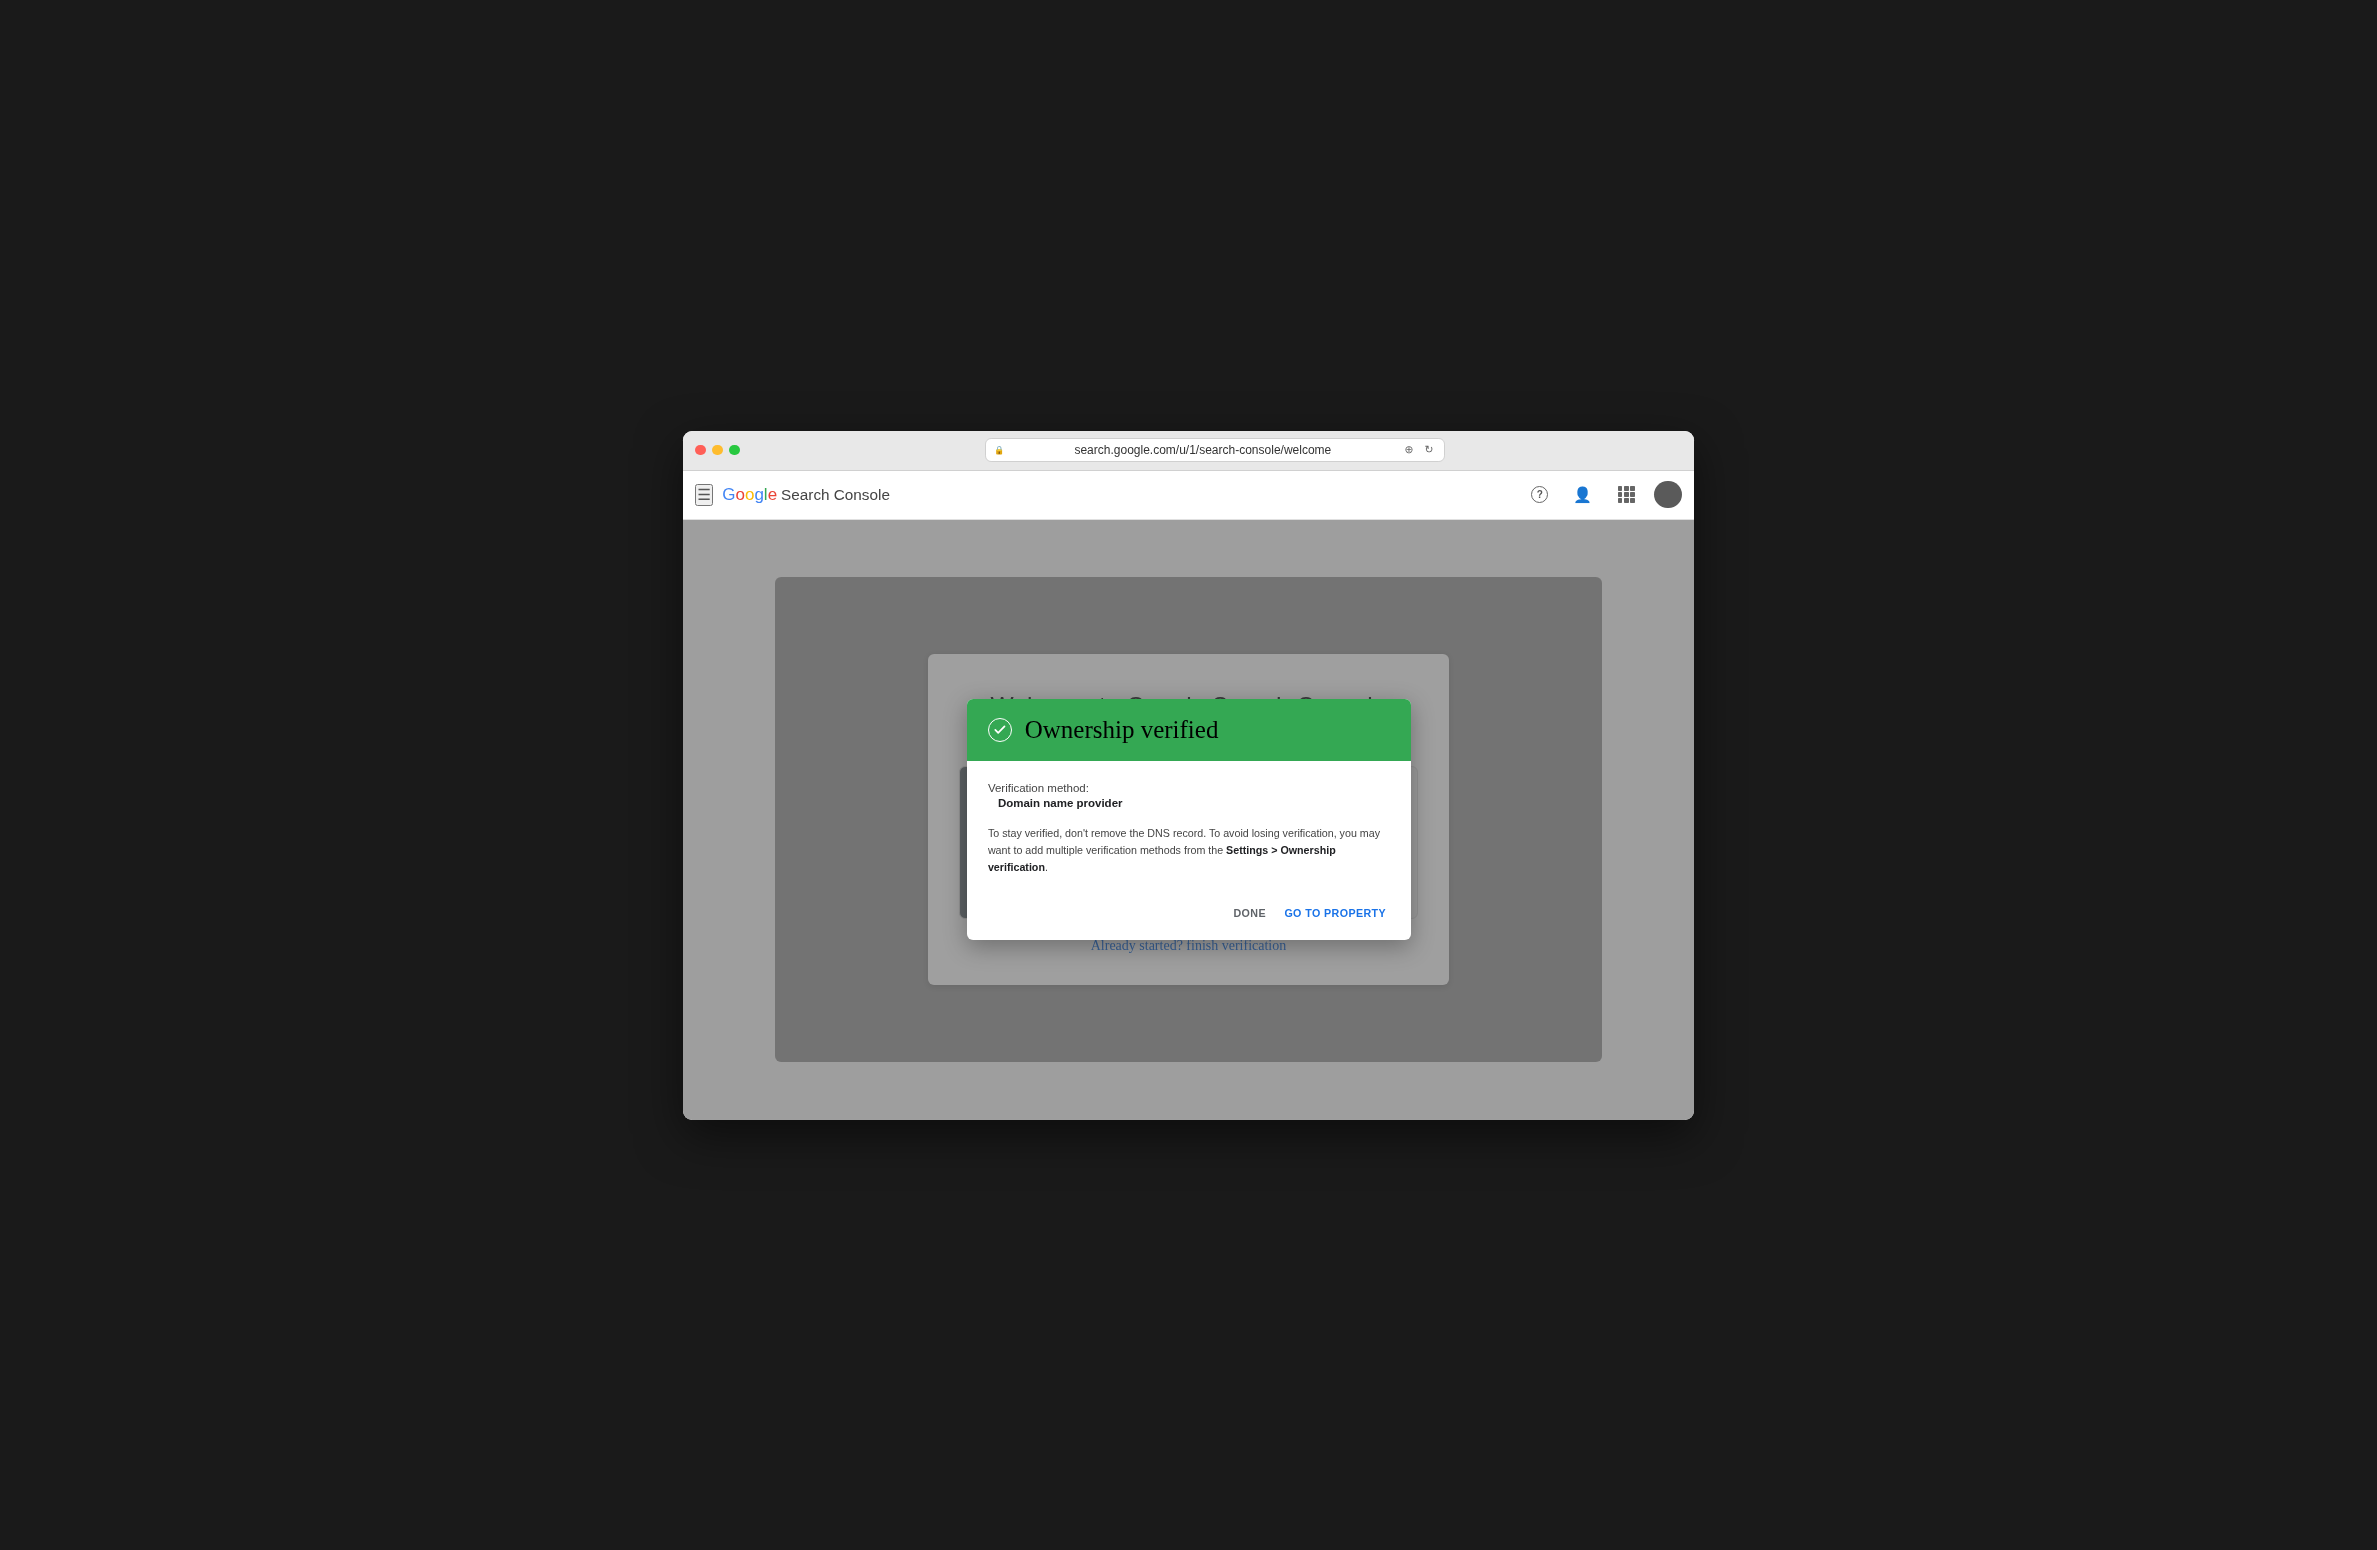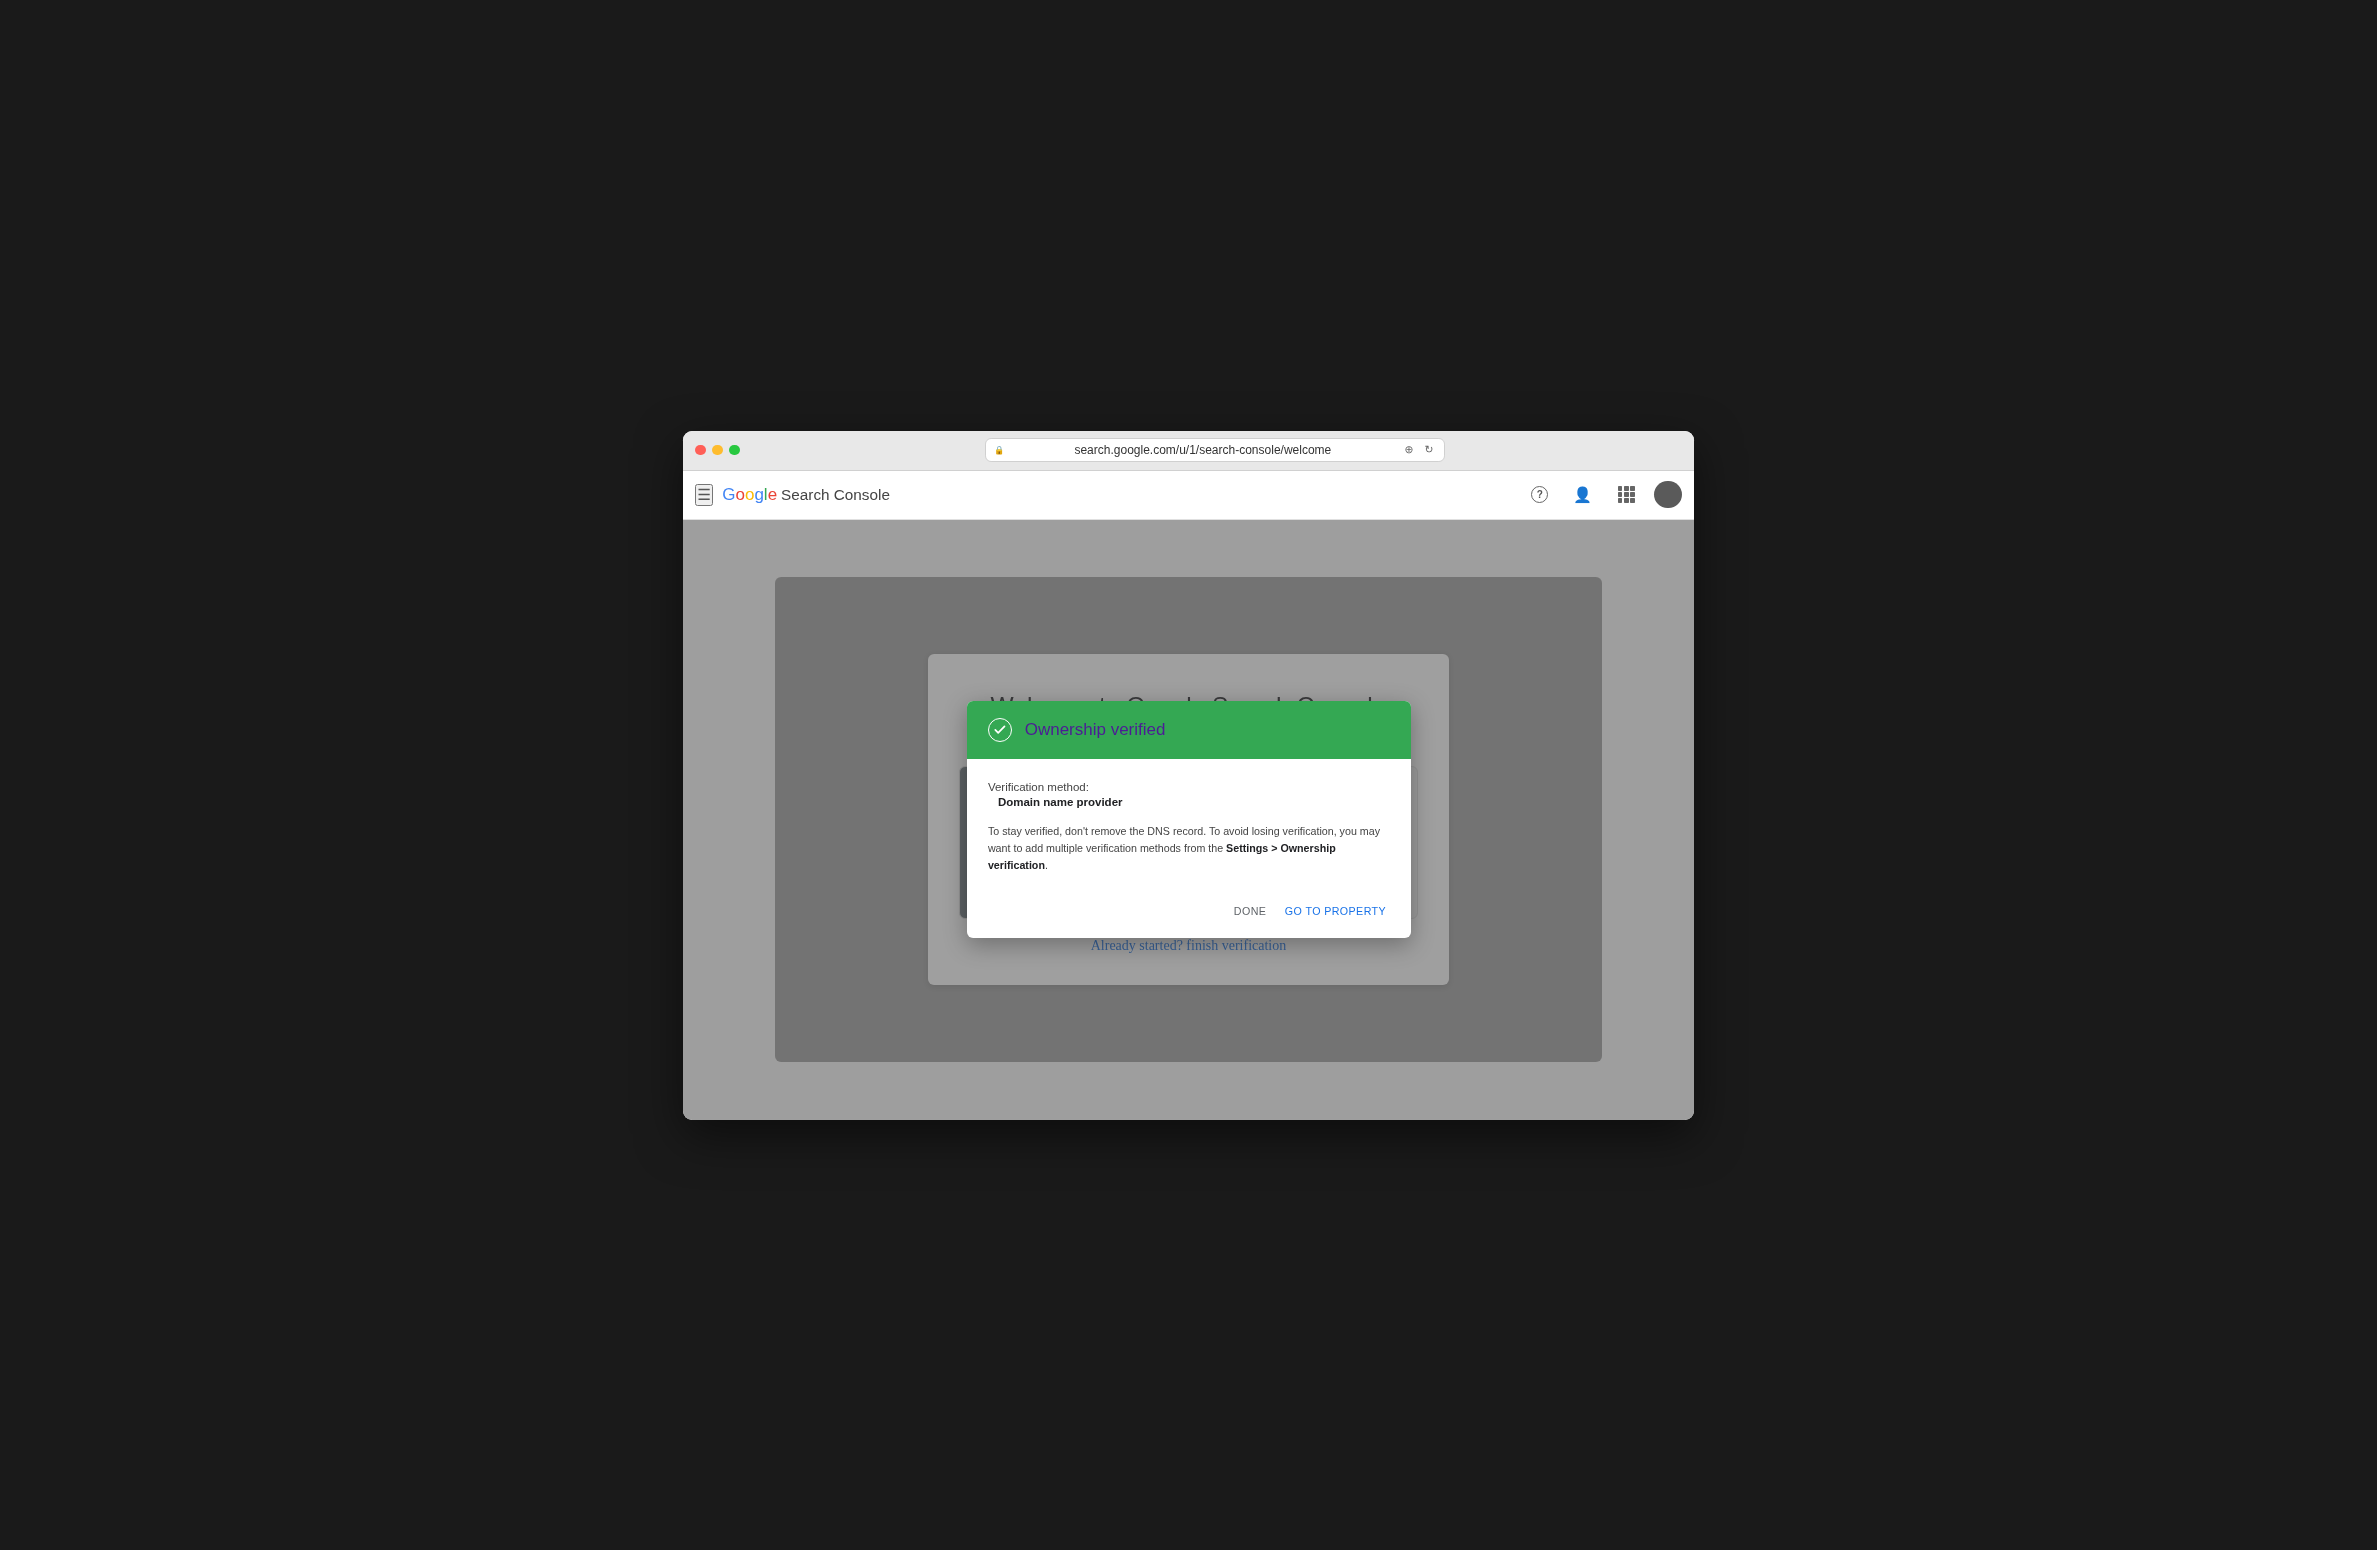--- a/index.html
+++ b/index.html
@@ -281,23 +281,24 @@
       border: 1.9px solid white;
       display: flex;
       align-items: center;
       justify-content: center;
       color: white;
       font-size: 13.8px;
       flex-shrink: 0;
     }
 
     .dialog-header-title {
-      font-size: 17px;
+      font-size: 25px;
       font-weight: 500;
-      color: #4c1d95;
+      color: #000000;
+      font-family: Liberation Serif, serif;
     }
 
     .dialog-body {
       padding: 21.4px 21.4px 12.3px;
     }
 
     .verification-method-label {
       font-size: 11.5px;
       color: #444;
       margin-bottom: 3px;
@@ -327,21 +328,21 @@
       display: flex;
       justify-content: flex-end;
       gap: 12.3px;
     }
 
     .dialog-btn {
       background: none;
       border: none;
       cursor: pointer;
       font-size: 10.7px;
-      font-weight: 400;
+      font-weight: 700;
       letter-spacing: 0.4px;
       padding: 6.1px 3.1px;
       color: #5f6368;
     }
 
     .dialog-btn.primary {
       color: #1a73e8;
     }
 
     

